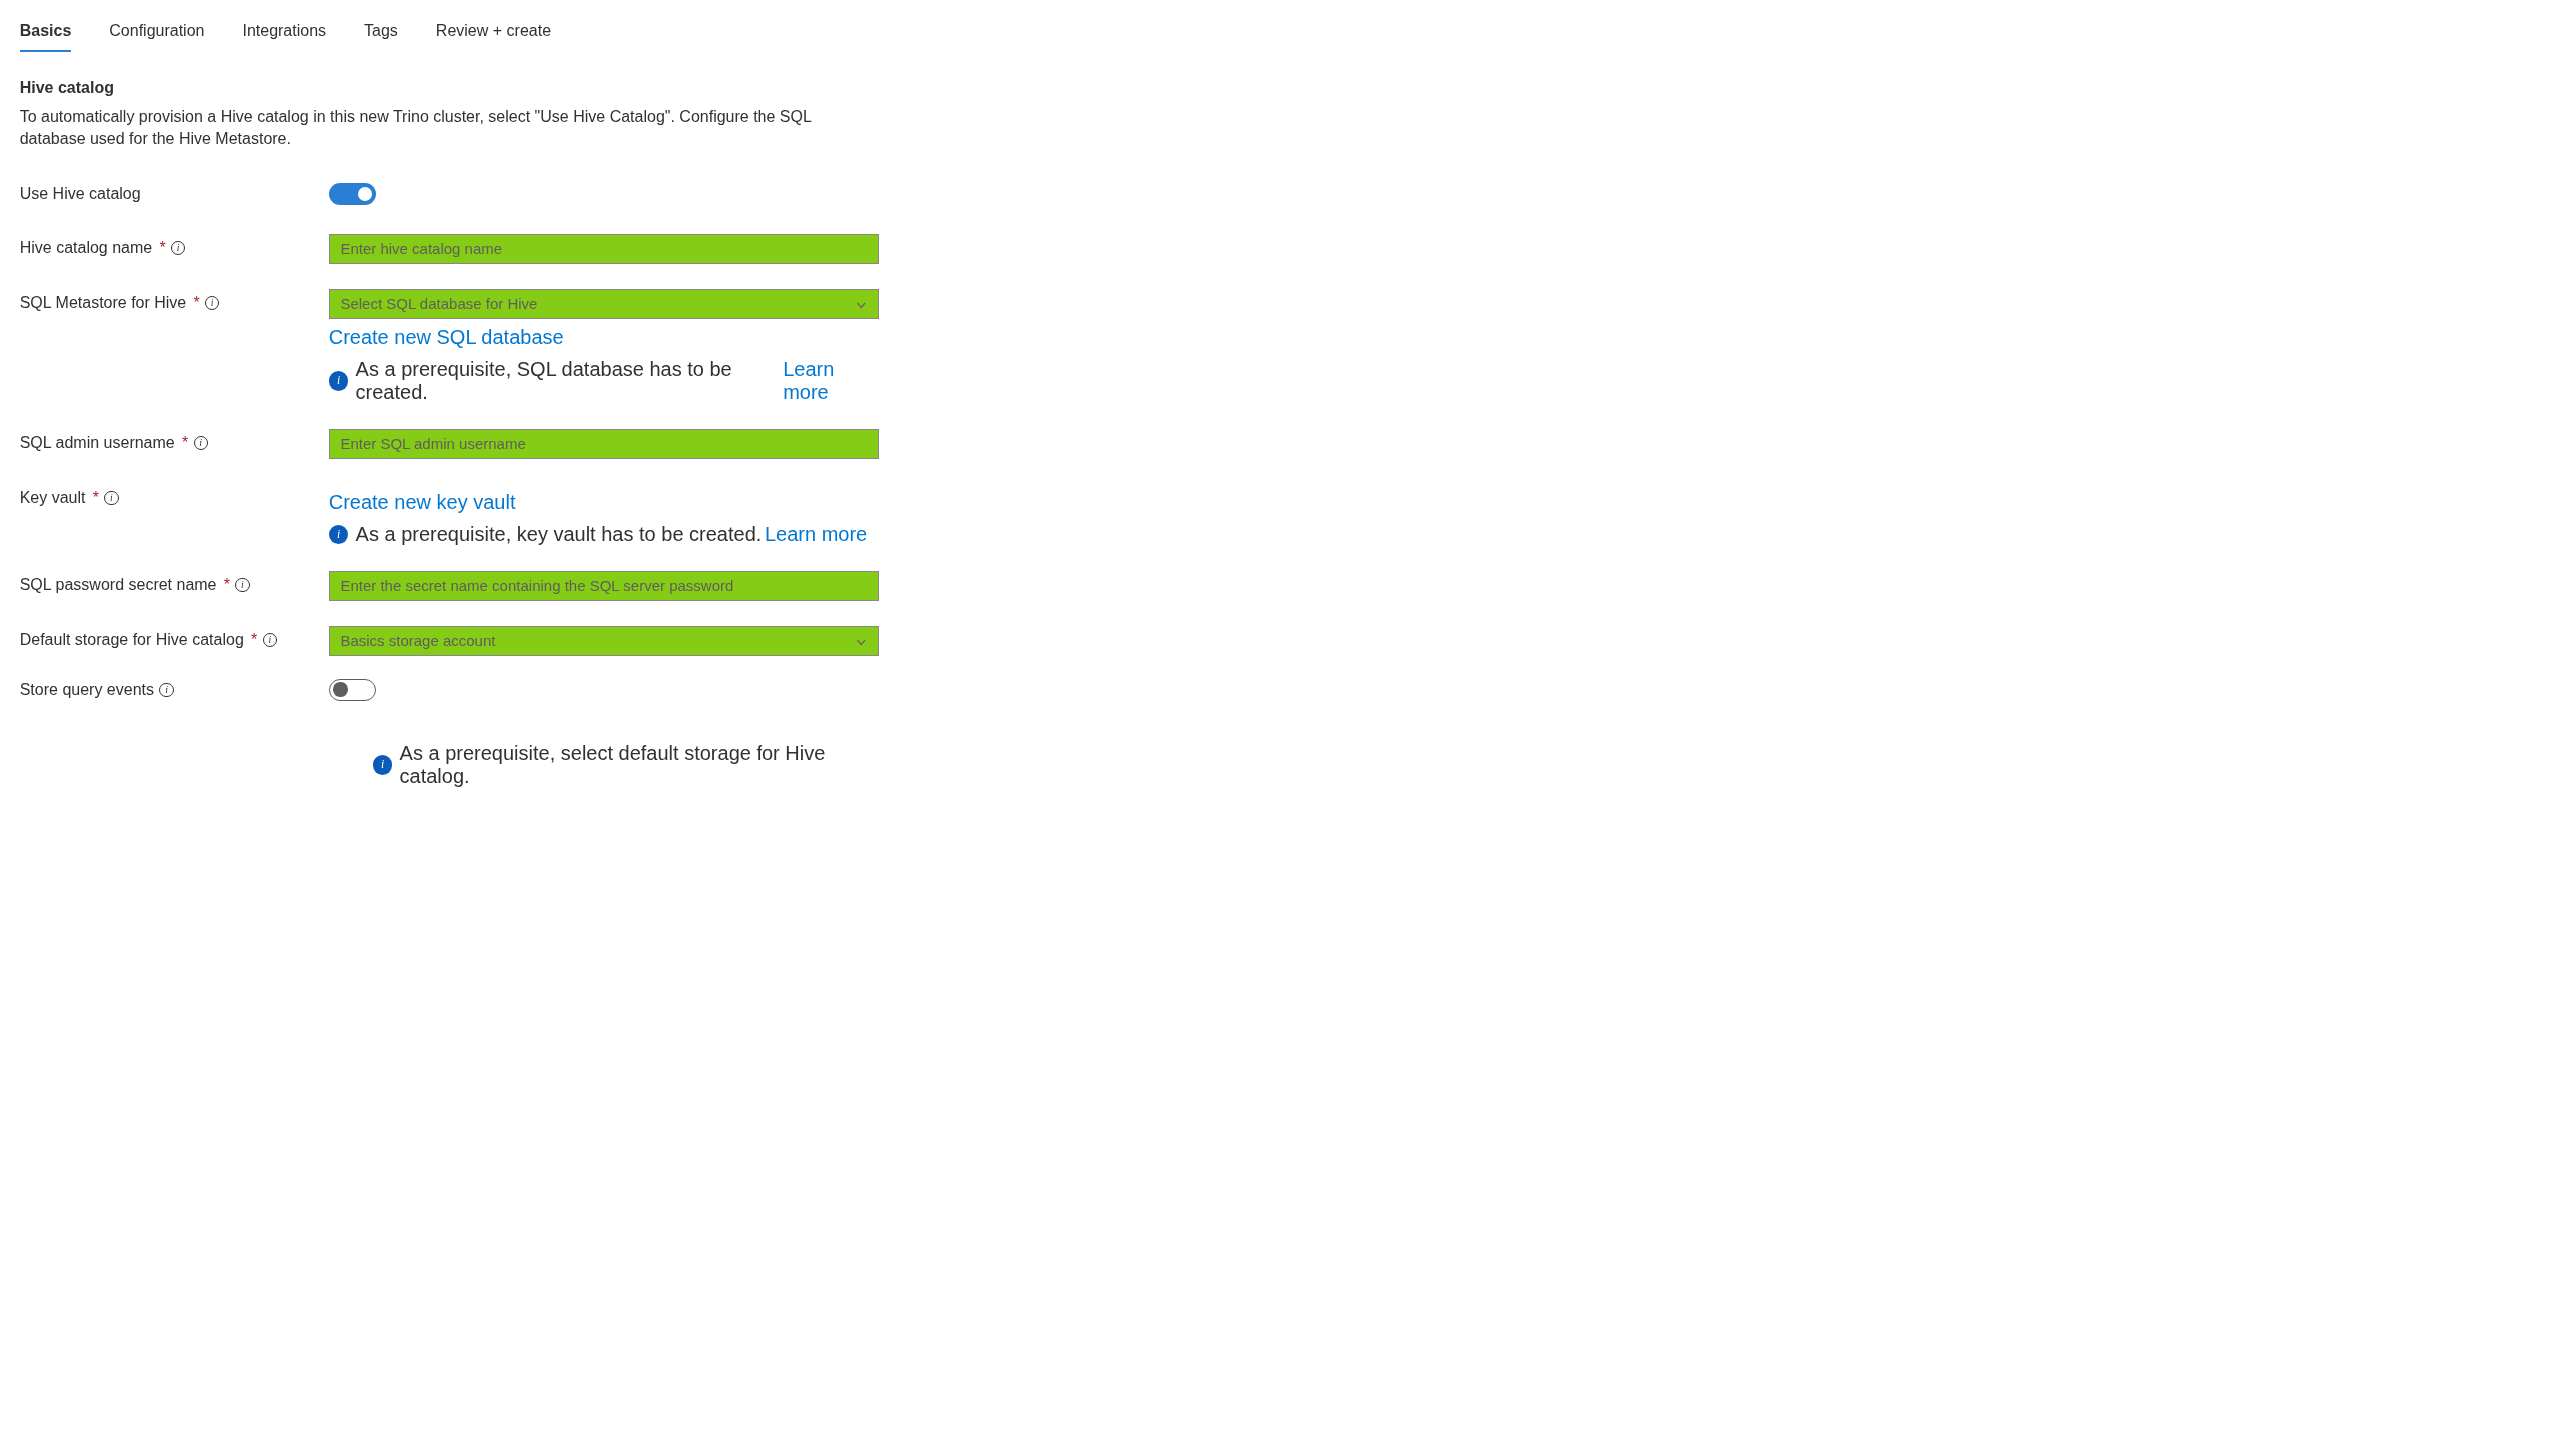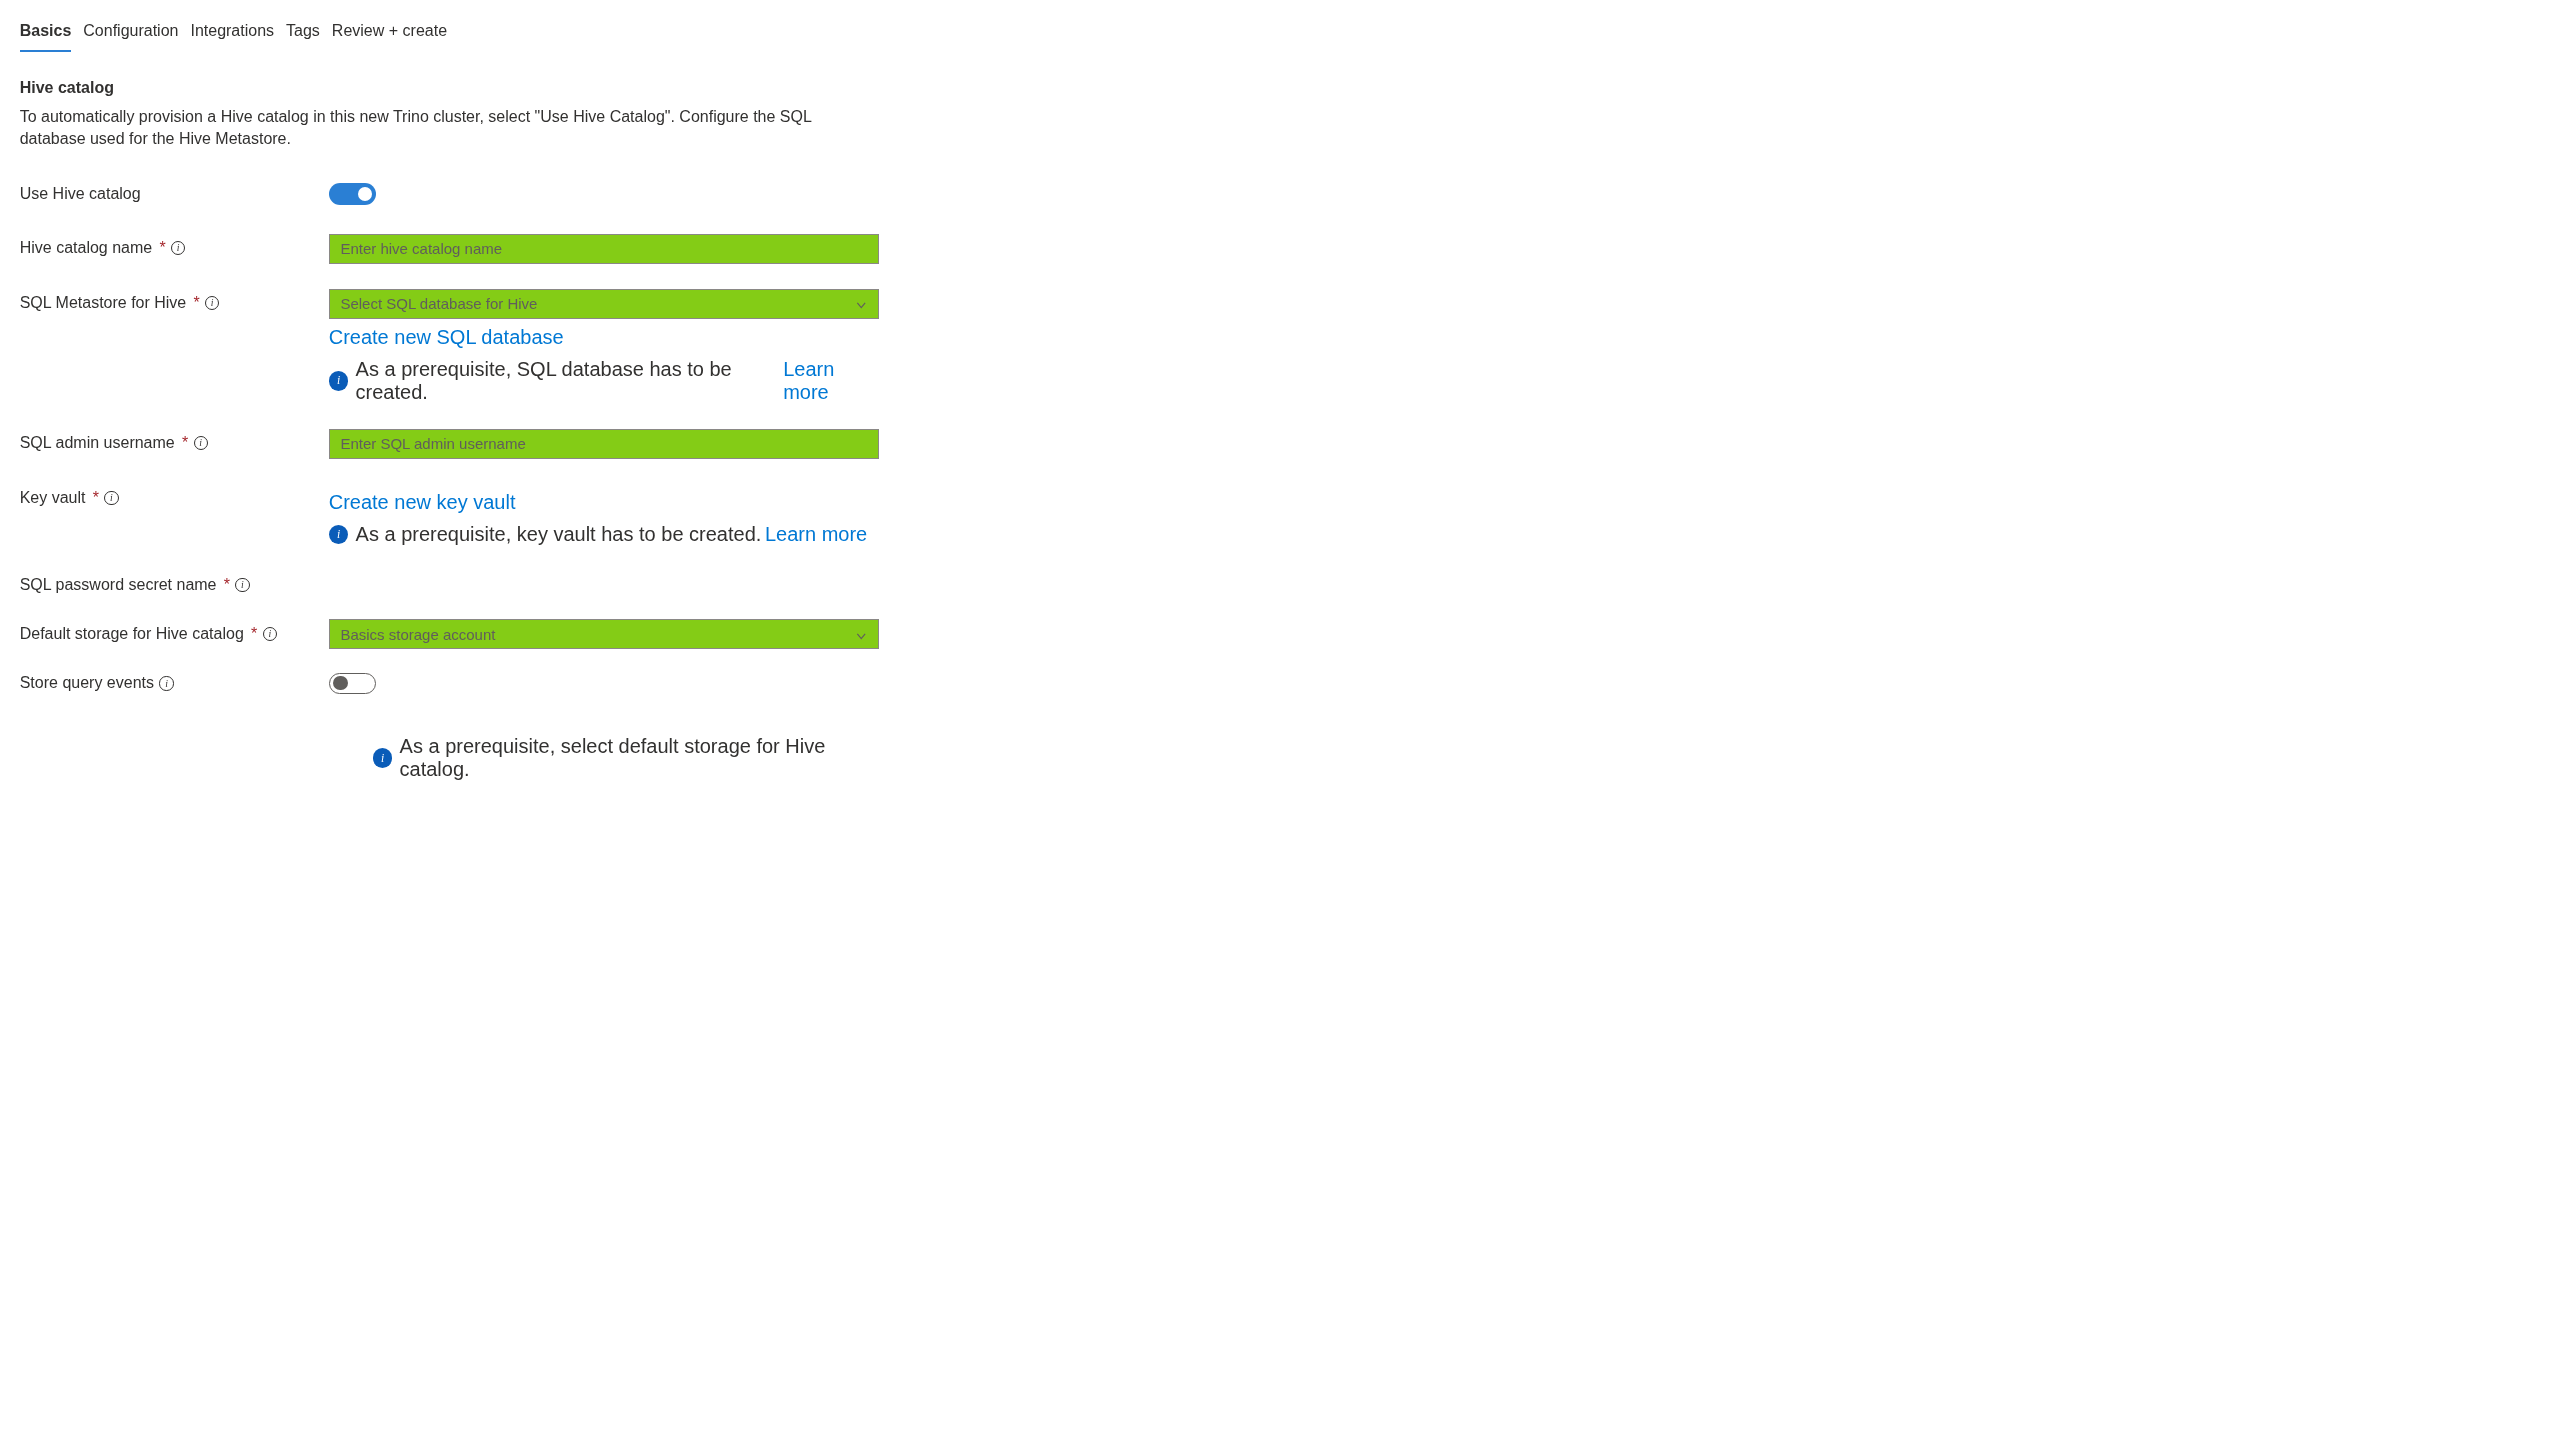--- a/index.html
+++ b/index.html
@@ -7,21 +7,21 @@
     font-family: "Segoe UI", -apple-system, BlinkMacSystemFont, sans-serif;
     background: #ffffff;
     color: #323130;
     padding: 0 19.7px;
     font-size: 16px;
   }
 
   
   .tabs {
     display: flex;
-    gap: 12px;
+    gap: 38px;
     padding-top: 18px;
     margin-bottom: 27px;
   }
   .tab {
     padding: 3.6px 0 10.7px 0;
     cursor: pointer;
     color: #323130;
     font-size: 16px;
     border-bottom: 2.7px solid transparent;
   }
@@ -247,20 +247,23 @@
     </div>
   </div>
 </div>
 
 <div class="row">
   <div class="label-col">
     <span>SQL password secret name</span>
     <span class="req">*</span>
     <span class="info-icon"></span>
   </div>
+  <div class="field-col">
+    <input class="text-input" placeholder="Enter the secret name containing the SQL server password" style="">
+  </div>
 </div>
 
 <div class="row tight">
   <div class="label-col">
     <span>Default storage for Hive catalog</span>
     <span class="req">*</span>
     <span class="info-icon"></span>
   </div>
   <div class="field-col">
     <div class="select">

